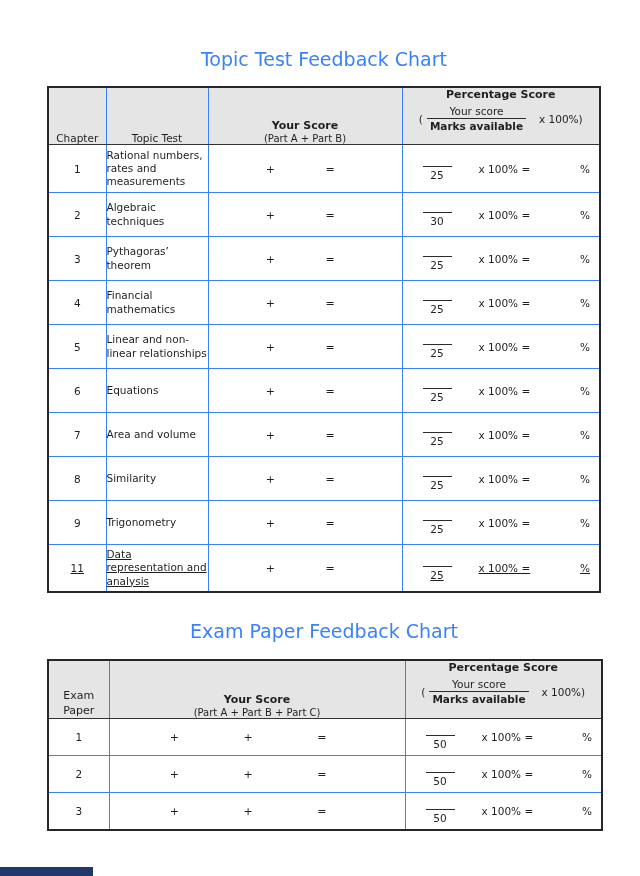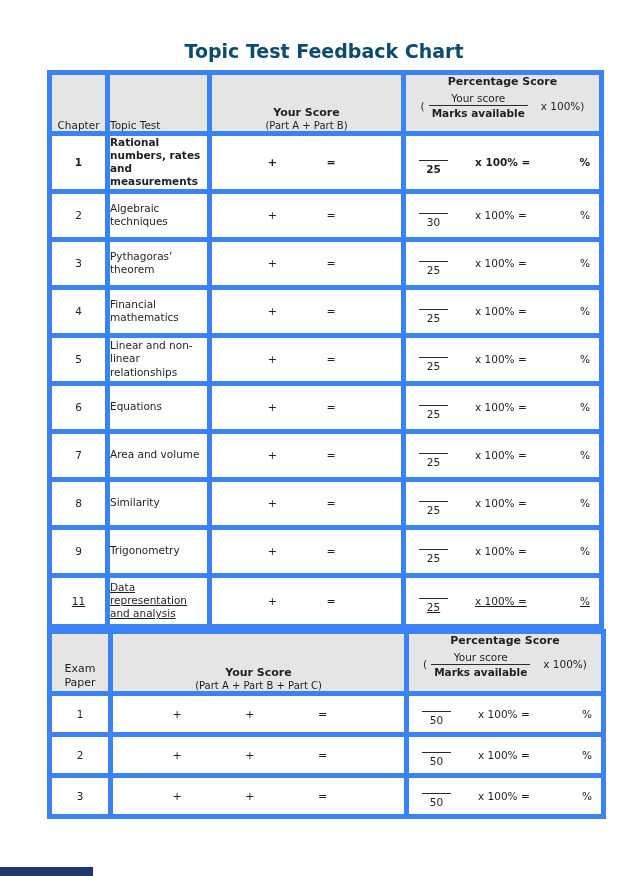--- a/index.html
+++ b/index.html
@@ -5,89 +5,89 @@
   html,body { margin:0; padding:0; }
   body {
     width:640px; height:876px; position:relative; overflow:hidden;
     background:#ffffff; color:#1f1f1f;
     font-family:"DejaVu Sans","Liberation Sans",sans-serif;
     -webkit-font-smoothing:antialiased;
   }
   .content { margin-left:47px; width:554px; }
 
   .chart-title {
-    margin:0; padding:0; text-align:center;
-    font-size:19px; font-weight:bold; color:#0c4a6e;
+    margin:8px; padding:0; text-align:center;
+    font-size:19px; font-weight:normal; color:#3b82f6;
   }
   .title-1 { padding-top:40px; padding-bottom:8px; }
   .title-2 { padding-top:19px; padding-bottom:9px; }
 
   table.feedback-table {
     border-collapse:collapse; table-layout:fixed; width:554px;
     border:2px solid #262626;
   }
   .feedback-table th, .feedback-table td {
-    border:5px solid #3b82f6; padding:0; font-weight:normal;
+    border:1px solid #3b82f6; padding:0; font-weight:normal;
     font-size:10.5px; color:#1f1f1f;
   }
   .feedback-table thead th {
     background:#e5e5e5; border-bottom:1px solid #333333;
   }
 
   
   .topic-table col.c-chapter { width:58px; }
   .topic-table col.c-topic   { width:102px; }
   .topic-table col.c-score   { width:194px; }
   .topic-table col.c-pct     { width:198px; }
   .exam-table col.c-paper    { width:61px; }
   .exam-table col.c-score    { width:296px; }
   .exam-table col.c-pct      { width:197px; }
 
   
   .topic-table thead th { height:56px; }
   .exam-table  thead th { height:57px; }
   .hdr-bottom { vertical-align:bottom; text-align:center;
                 font-weight:bold; font-size:11px; padding-bottom:6px; }
-  .hdr-left   { text-align:left; padding-left:6px; }
+  .hdr-left   { text-align:center; padding-left:6px; }
   .score-hdr-title { font-weight:bold; font-size:11px; }
   .score-hdr-sub   { font-size:10px; margin-top:1px; }
   .hdr-pct { vertical-align:top; text-align:center; padding-top:8px; }
   .pct-hdr-title { font-weight:bold; font-size:11px; margin-bottom:4px; }
   .formula { display:flex; align-items:center; justify-content:center;
              font-size:10.5px; }
   .formula .paren { margin-right:1px; }
   .formula .frac { display:inline-flex; flex-direction:column;
                    align-items:center; margin:0 3px; }
   .formula .num { padding:0 3px 1px; }
   .formula .den { border-top:1.5px solid #2b2b2b; padding:1px 3px 0;font-weight:bold; }
   .formula .suffix { margin-left:10px; }
   .paper-hdr-line { font-weight:normal; font-size:11px; line-height:1.3; }
 
   
   .topic-table tbody td { height:43px; vertical-align:middle; }
-  .topic-table tr.tall-a td { height:47px;font-weight:bold; }
+  .topic-table tr.tall-a td { height:47px; }
   .topic-table tr.tall-b td { height:46px;text-decoration:underline; }
   .exam-table tbody td { height:36px; vertical-align:middle; }
 
   .chapter-cell, .paper-cell { text-align:center; font-size:10.5px; }
   .topic-cell { text-align:left; padding:3px 3px 3px 6px; line-height:1.25; }
 
   .score-cell { position:relative; }
   .score-cell .op {
     position:absolute; top:50%; transform:translate(-50%,-50%);
     font-size:11px;
   }
   .topic-table .op-a { left:32%; }
   .topic-table .op-b { left:63%; }
   .exam-table .op-a { left:22%; }
   .exam-table .op-b { left:47%; }
   .exam-table .op-c { left:72%; }
 
   .pct-inner { display:flex; align-items:center; height:100%;
-               padding-left:13px; padding-right:9px;text-align:center; }
+               padding-left:20px; padding-right:9px;text-align:center; }
   .frac-blank { display:flex; flex-direction:column; align-items:center;
                 width:29px; padding-top:10px; }
   .blank-line { width:100%; height:1px; background:#2b2b2b; }
   .frac-blank .den { font-size:10.5px; margin-top:2px; }
   .mult { margin-left:27px; font-size:10.5px; white-space:nowrap; }
   .pct-sign { margin-left:auto; font-size:10.5px; }
 
   .footer-bar {
     position:absolute; left:0; bottom:0; width:93px; height:9px;
     background:#20386b;
@@ -305,20 +305,21 @@
               <span class="den">25</span>
             </span>
             <span class="mult">x 100% =</span>
             <span class="pct-sign">%</span>
           </div>
         </td>
       </tr>
     </tbody>
   </table>
 
+  <h1 class="chart-title title-2">Exam Paper Feedback Chart</h1>
 
   <table class="feedback-table exam-table">
     <colgroup>
         <col class="c-paper">
         <col class="c-score">
         <col class="c-pct">
       </colgroup>
     <thead>
       <tr>
         <th class="hdr-bottom">

